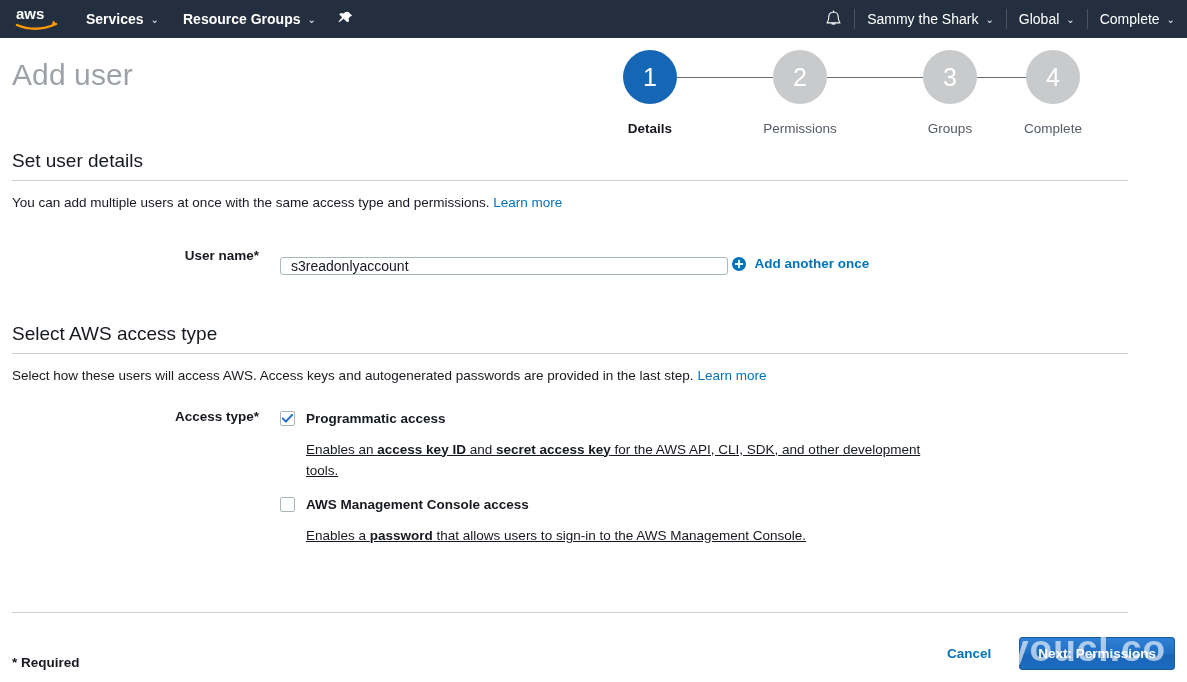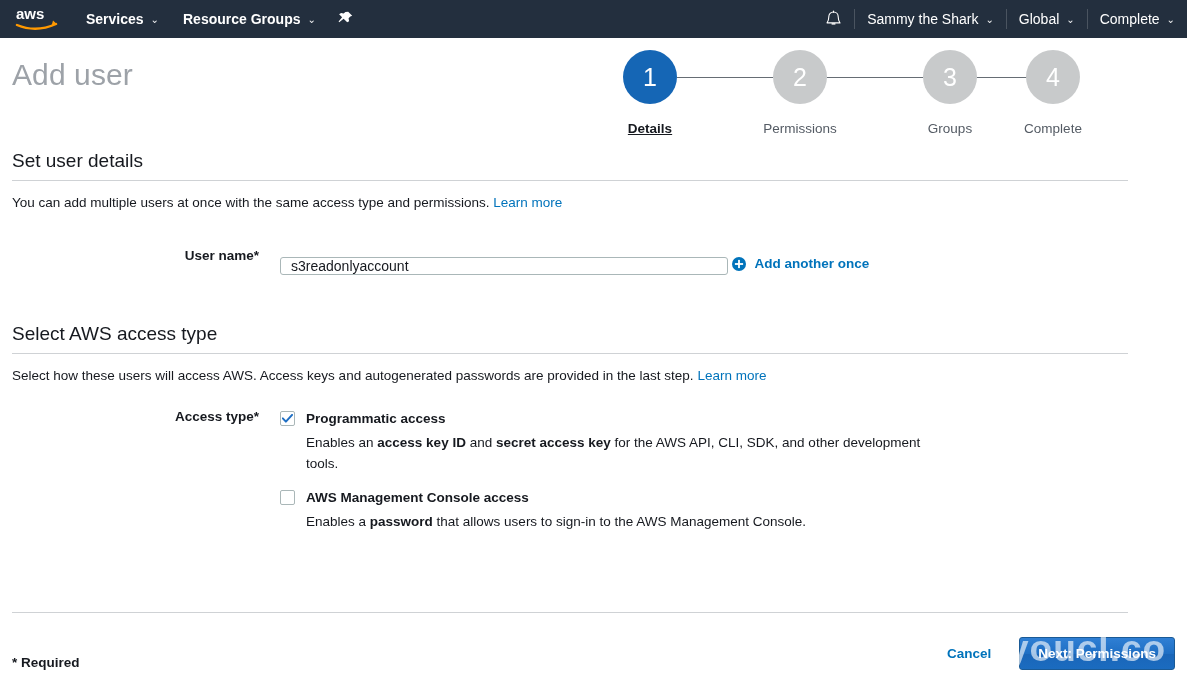--- a/index.html
+++ b/index.html
@@ -138,21 +138,20 @@
   }
   .step:last-child .bar { display: none; }
   .step-label {
     margin-top: 17px;
     font-size: 13.5px;
     color: #545b64;
   }
   .step.active .step-label {
     color: #16191f;
     font-weight: bold;
-    text-decoration: underline;
   }
 
   
   .content {
     padding: 0 12px;
   }
   .section-title {
     font-size: 19px;
     font-weight: normal;
     color: #16191f;
@@ -242,21 +241,22 @@
     display: flex;
     align-items: center;
     justify-content: center;
     cursor: pointer;
   }
   .check-text { font-size: 13.5px; color: #16191f; }
   .check-title { font-weight: bold; line-height: 19px; }
   .check-desc {
     line-height: 21px;
     max-width: 640px;
-    margin-top: 4px;
+    margin-top: 11px;
+    text-decoration: underline;
   }
   .check-desc b { font-weight: bold; }
 
   
   .footer {
     position: absolute;
     left: 0;
     right: 0;
     top: 612px;
   }

